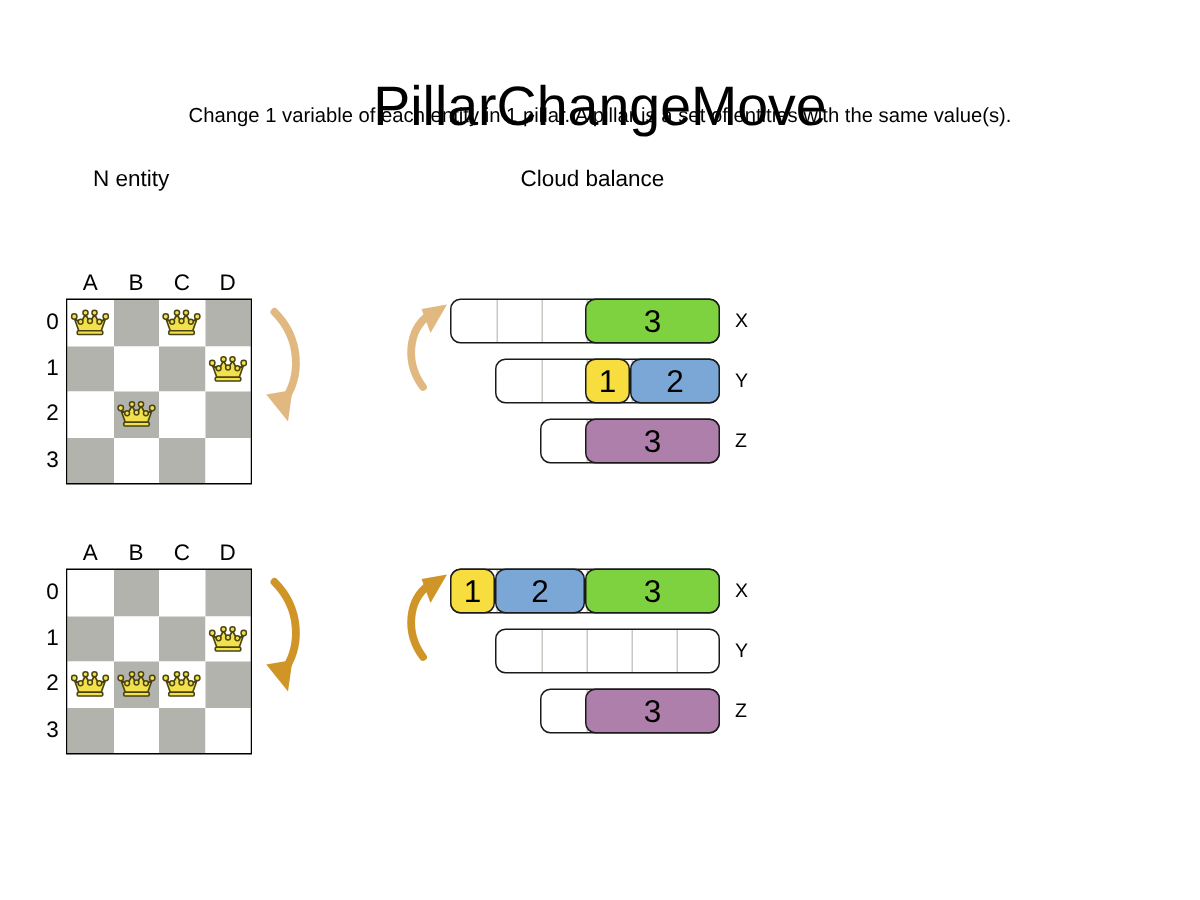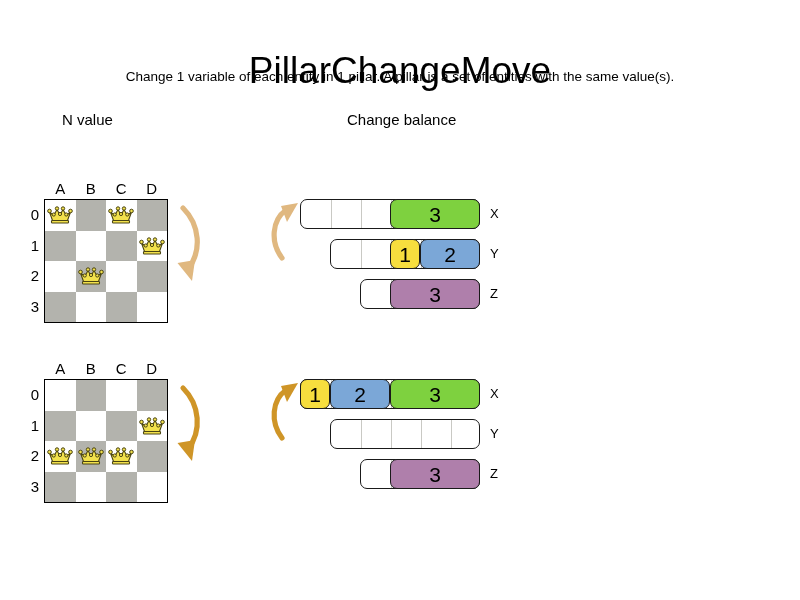--- a/index.html
+++ b/index.html
@@ -150,22 +150,22 @@
   
   .arrow { position: absolute; }
   .arrow svg { display: block; overflow: visible; }
 </style>
 </head>
 <body>
 
 <h1 id="title">PillarChangeMove</h1>
 <div id="subtitle">Change 1 variable of each entity in 1 pillar. A pillar is a set of entities with the same value(s).</div>
 
-<div class="section-heading" id="heading-nqueens">N value</div>
-<div class="section-heading" id="heading-cloud">Change balance</div>
+<div class="section-heading" id="heading-nqueens">N entity</div>
+<div class="section-heading" id="heading-cloud">Cloud balance</div>
 
 <div class="board-wrap" id="board-top">
   <div class="board">
       <div class="col-label" style="left: 0px;">A</div>
       <div class="col-label" style="left: 30.5px;">B</div>
       <div class="col-label" style="left: 61px;">C</div>
       <div class="col-label" style="left: 91.5px;">D</div>
       <div class="row-label" style="top: 7px;">0</div>
       <div class="row-label" style="top: 37.5px;">1</div>
       <div class="row-label" style="top: 68px;">2</div>

